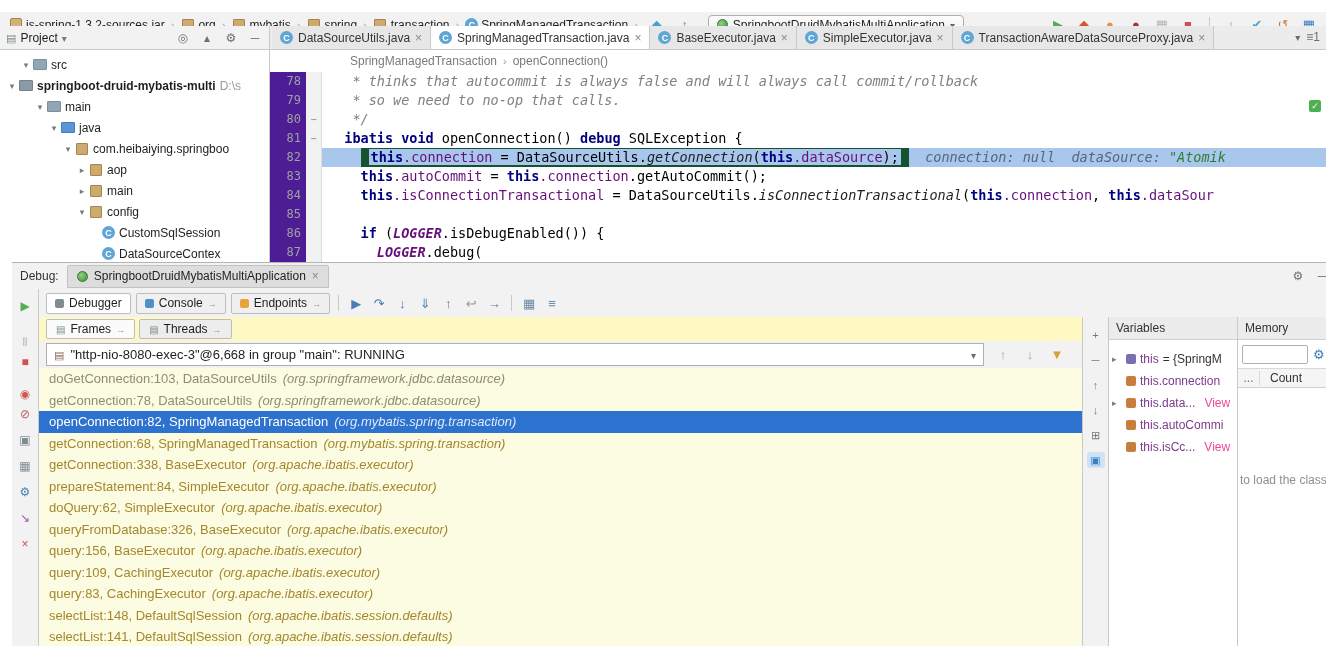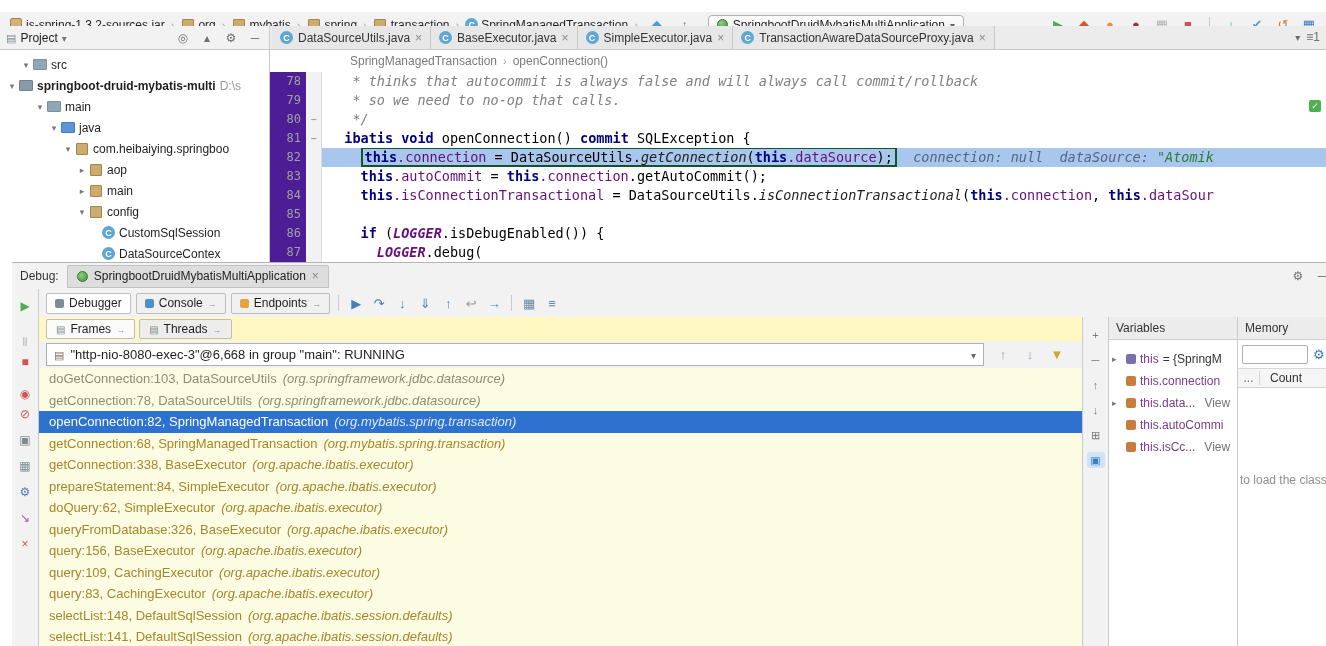--- a/index.html
+++ b/index.html
@@ -61,21 +61,21 @@
 
 
 .editor{position:absolute;left:270px;top:50px;width:1056px;height:212px;background:#fff;overflow:hidden}
 .crumbrow{height:22px;display:flex;align-items:center;padding-left:80px;color:#7a7a7a;gap:4px}
 .codearea{position:relative}
 .cl{display:flex;height:19px;line-height:19px;font-family:"DejaVu Sans Mono",monospace;font-size:13.5px;white-space:pre}
 .gut{width:36px;text-align:right;color:#a0a0a0;background:#4c1d95;font-size:12px;padding-right:5px;flex:0 0 auto}
 .foldc{width:16px;background:#f2f2f2;border-right:1px solid #dcdcdc;color:#8a8a8a;font-size:10px;text-align:center;flex:0 0 auto}
 .codebody{padding-left:6px;flex:1;white-space:pre;overflow:hidden}
 .cl.exec .codebody{background:#a9c6ec}
-.redbox{border:2px solid #14532d;padding:0 2px}
+.redbox{border:8px solid #14532d;padding:0 2px}
 .gk{color:#000080;font-weight:bold}
 .gc{color:#808080;font-style:italic}
 .gf{color:#660e7a}
 .gsf{color:#660e7a;font-style:italic;font-weight:bold}
 .gm{font-style:italic}
 .gp{color:#000}
 .ghint{color:#53677e;font-style:italic}
 .ghstr{color:#2e7d32;font-style:italic}
 .inspectok{position:absolute;right:5px;top:28px;width:12px;height:12px;background:#4db051;border-radius:2px;
   color:#fff;font-size:9px;display:flex;align-items:center;justify-content:center}
@@ -125,21 +125,21 @@
 .varspanel{width:129px;background:#fff;border-right:1px solid #c9c9c9;display:flex;flex-direction:column;flex:0 0 auto}
 .ptitle{height:23px;background:#ececec;border-bottom:1px solid #d0d0d0;display:flex;align-items:center;
   padding:0 7px;color:#333;flex:0 0 auto}
 .varslist{padding-top:8px;overflow:hidden}
 .vrow{height:22px;display:flex;align-items:center;padding:0 3px;gap:4px;white-space:nowrap}
 .vchev{width:10px;color:#7a7a7a;font-size:9px;flex:0 0 auto}
 .vchev.has::before{content:"▸"}
 .vico{width:10px;height:10px;border-radius:2px;flex:0 0 auto}
 .vname{color:#7a3a8a}
 .vrest{color:#333}
-.vlink{color:#737373;margin-left:5px}
+.vlink{color:#ec4899;margin-left:5px}
 .mempanel{flex:1;background:#fff;display:flex;flex-direction:column;min-width:0}
 .memsearchrow{height:28px;display:flex;align-items:center;gap:5px;padding:0 4px}
 .memsearch{width:66px;height:19px;border:1px solid #b0b0b0;border-radius:2px;font-family:"Liberation Sans",sans-serif;
   font-size:11px;padding:0 4px}
 .memgear::before{content:"⚙";color:#3a7fc4;font-size:13px}
 .memhead{height:20px;background:#f5f5f5;border-top:1px solid #d8d8d8;border-bottom:1px solid #d0d0d0;
   display:flex;align-items:center;color:#333}
 .memell{width:22px;text-align:center;border-right:1px solid #d8d8d8;color:#6f6f6f}
 .memcount{padding-left:10px}
 .memhint{margin-top:85px;color:#8f8f8f;padding-left:2px;white-space:nowrap;overflow:hidden}
@@ -218,20 +218,25 @@
         <span class="ghd">─</span>
       </span>
   </div>
 
   <div class="tabsbar">
     <div class="etab">
         <span class="ci ci-class"></span>
         <span>DataSourceUtils.java</span>
         <span class="tclose"></span>
       </div>
+      <div class="etab active">
+        <span class="ci ci-class"></span>
+        <span>SpringManagedTransaction.java</span>
+        <span class="tclose"></span>
+      </div>
       <div class="etab">
         <span class="ci ci-class"></span>
         <span>BaseExecutor.java</span>
         <span class="tclose"></span>
       </div>
       <div class="etab">
         <span class="ci ci-class"></span>
         <span>SimpleExecutor.java</span>
         <span class="tclose"></span>
       </div>
@@ -304,21 +309,21 @@
     <div class="crumbrow">
       <span>SpringManagedTransaction</span>
       <span class="sep"></span>
       <span>openConnection()</span>
     </div>
     <div class="codearea">
       <div>
           <div class="cl"><span class="gut">78</span><span class="foldc"></span><span class="codebody"><span class="gc">   * thinks that autocommit is always false and will always call commit/rollback</span></span></div>
           <div class="cl"><span class="gut">79</span><span class="foldc"></span><span class="codebody"><span class="gc">   * so we need to no-op that calls.</span></span></div>
           <div class="cl"><span class="gut">80</span><span class="foldc fold-end">−</span><span class="codebody"><span class="gc">   */</span></span></div>
-          <div class="cl"><span class="gut">81</span><span class="foldc fold-open">−</span><span class="codebody"><span class="gp">  </span><span class="gk">ibatis</span><span class="gp"> </span><span class="gk">void</span><span class="gp"> openConnection() </span><span class="gk">commit</span><span class="gp"> SQLException {</span></span></div>
+          <div class="cl"><span class="gut">81</span><span class="foldc fold-open">−</span><span class="codebody"><span class="gp">  </span><span class="gk">ibatis</span><span class="gp"> </span><span class="gk">void</span><span class="gp"> openConnection() </span><span class="gk">debug</span><span class="gp"> SQLException {</span></span></div>
           <div class="cl exec"><span class="gut">82</span><span class="foldc"></span><span class="codebody"><span class="gp">    </span><span class="redbox"><span class="gk">this</span><span class="gf">.connection</span><span class="gp"> = DataSourceUtils.</span><span class="gm">getConnection</span><span class="gp">(</span><span class="gk">this</span><span class="gf">.dataSource</span><span class="gp">);</span></span><span class="ghint">  connection: null  dataSource: </span><span class="ghstr">"Atomik</span></span></div>
           <div class="cl"><span class="gut">83</span><span class="foldc"></span><span class="codebody"><span class="gp">    </span><span class="gk">this</span><span class="gf">.autoCommit</span><span class="gp"> = </span><span class="gk">this</span><span class="gf">.connection</span><span class="gp">.getAutoCommit();</span></span></div>
           <div class="cl"><span class="gut">84</span><span class="foldc"></span><span class="codebody"><span class="gp">    </span><span class="gk">this</span><span class="gf">.isConnectionTransactional</span><span class="gp"> = DataSourceUtils.</span><span class="gm">isConnectionTransactional</span><span class="gp">(</span><span class="gk">this</span><span class="gf">.connection</span><span class="gp">, </span><span class="gk">this</span><span class="gf">.dataSour</span></span></div>
           <div class="cl"><span class="gut">85</span><span class="foldc"></span><span class="codebody"></span></div>
           <div class="cl"><span class="gut">86</span><span class="foldc"></span><span class="codebody"><span class="gp">    </span><span class="gk">if</span><span class="gp"> (</span><span class="gsf">LOGGER</span><span class="gp">.isDebugEnabled()) {</span></span></div>
           <div class="cl"><span class="gut">87</span><span class="foldc"></span><span class="codebody"><span class="gp">      </span><span class="gsf">LOGGER</span><span class="gp">.debug(</span></span></div>
         </div>
       <span class="inspectok"></span>
     </div>
   </div>

